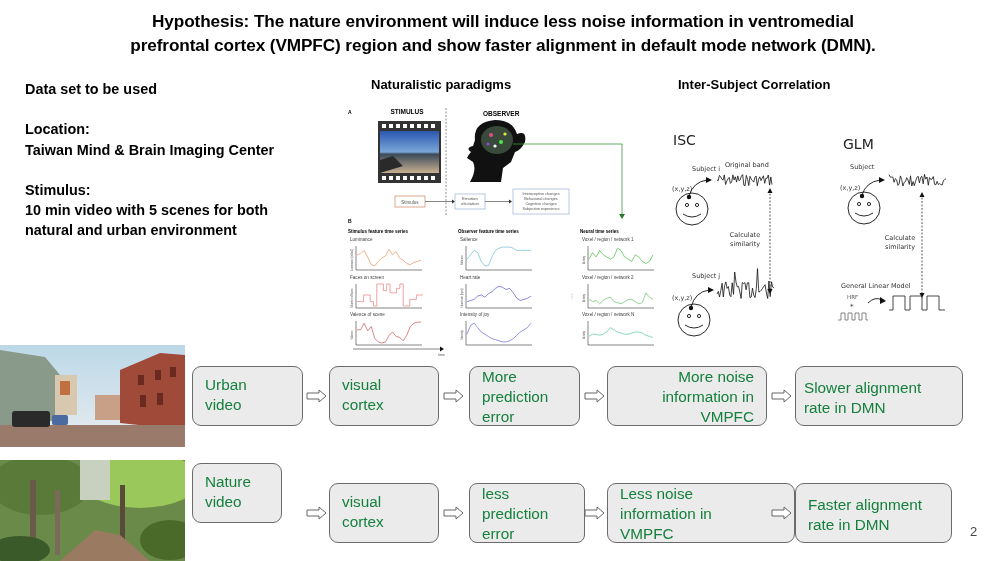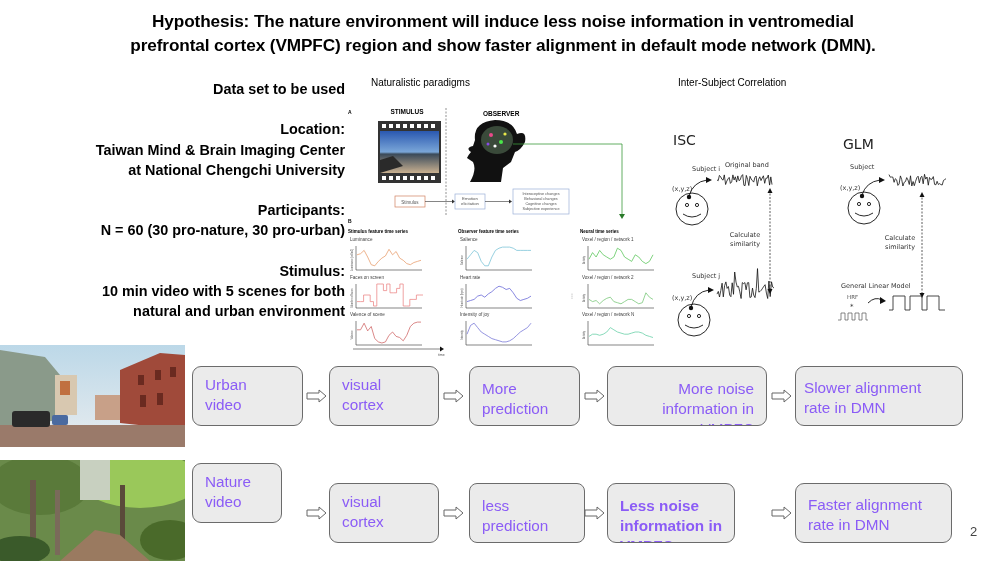--- a/index.html
+++ b/index.html
@@ -6,66 +6,61 @@
     html, body { width: 1000px; height: 561px; background: #ffffff; overflow: hidden; }
     body { position: relative; font-family: "Liberation Sans", sans-serif; color: #000; }
 
     .title {
       position: absolute; left: 43px; top: 9px; width: 920px;
       font-size: 17.2px; font-weight: bold; line-height: 24px; letter-spacing: -0.1px; text-align: center;
     }
 
     .left-col {
       position: absolute; left: 25px; top: 79px; width: 320px;
-      font-size: 14.4px; font-weight: bold; line-height: 20.3px; text-align: right;
+      font-size: 14.4px; font-weight: bold; line-height: 20.3px;
     }
     .left-col .blk { margin-bottom: 20px; }
 
     .sec-head {
-      position: absolute; font-size: 10px; font-weight: normal;
+      position: absolute; font-size: 13px; font-weight: bold;
     }
 
     
     .fig-nat { position: absolute; left: 345px; top: 100px; width: 315px; height: 260px; }
     .fig-isc { position: absolute; left: 665px; top: 120px; width: 335px; height: 230px; }
 
     .photo { position: absolute; left: 0; width: 185px; overflow: hidden; }
     .photo.urban { top: 345px; height: 102px; }
     .photo.nature { top: 460px; height: 101px; }
 
     .flow-box {
       position: absolute; height: 60px;
       background: #ebebeb; border: 1.4px solid #6b6b6b; border-radius: 9px;
       font-size: 15.3px; line-height: 20px; padding: 6px 12px;
-      overflow: hidden; color: #8b5cf6;
+      overflow: hidden; color: #15803d;
     }
     .flow-box.pad-big { padding-top: 8px; }
-    .flow-box.tight { padding-top: 12px; }
+    .flow-box.tight { padding-top: 0px; }
     .arrow { position: absolute; width: 22px; height: 14px; }
 
     .page-num { position: absolute; left: 970px; top: 524px; font-size: 13px; color: #444; }
   </style>
 </head>
 <body>
 
 <div class="title">
   <div>Hypothesis: The nature environment will induce less noise information in ventromedial</div>
   <div>prefrontal cortex (VMPFC) region and show faster alignment in default mode network (DMN).</div>
 </div>
 
 <div class="left-col">
   <div class="blk">Data set to be used</div>
   <div class="blk">
     <div>Location:</div>
     <div>Taiwan Mind &amp; Brain Imaging Center</div>
-    <div>at National Chengchi University</div>
-  </div>
-  <div class="blk">
-    <div>Participants:</div>
-    <div>N = 60 (30 pro-nature, 30 pro-urban)</div>
   </div>
   <div class="blk">
     <div>Stimulus:</div>
     <div>10 min video with 5 scenes for both</div>
     <div>natural and urban environment</div>
   </div>
 </div>
 
 <div class="sec-head" style="left:371px; top:77px;">Naturalistic paradigms</div>
 <div class="sec-head" style="left:678px; top:77px;">Inter-Subject Correlation</div>
@@ -341,21 +336,21 @@
       <path d="M1 4 L13 4 L13 1 L20 7 L13 13 L13 10 L1 10 Z" fill="#fff" stroke="#666" stroke-width="1"></path>
     </svg>
     <div class="flow-box tight" style="left: 469px; top: 483px; width: 116px; border-radius: 8px;">
       <div>less</div>
       <div>prediction</div>
       <div>error</div>
     </div>
     <svg class="arrow" viewBox="0 0 22 14" style="left: 584px; top: 506px;">
       <path d="M1 4 L13 4 L13 1 L20 7 L13 13 L13 10 L1 10 Z" fill="#fff" stroke="#666" stroke-width="1"></path>
     </svg>
-    <div class="flow-box tight" style="left: 607px; top: 483px; width: 128px; font-weight: bold;">
+    <div class="flow-box tight" style="left: 607px; top: 483px; width: 188px;">
       <div>Less noise</div>
       <div>information in</div>
       <div>VMPFC</div>
     </div>
     <svg class="arrow" viewBox="0 0 22 14" style="left: 771px; top: 506px;">
       <path d="M1 4 L13 4 L13 1 L20 7 L13 13 L13 10 L1 10 Z" fill="#fff" stroke="#666" stroke-width="1"></path>
     </svg>
     <div class="flow-box pad-big" style="left: 795px; top: 483px; width: 157px; padding-top: 11px;">
       <div>Faster alignment</div>
       <div>rate in DMN</div>

